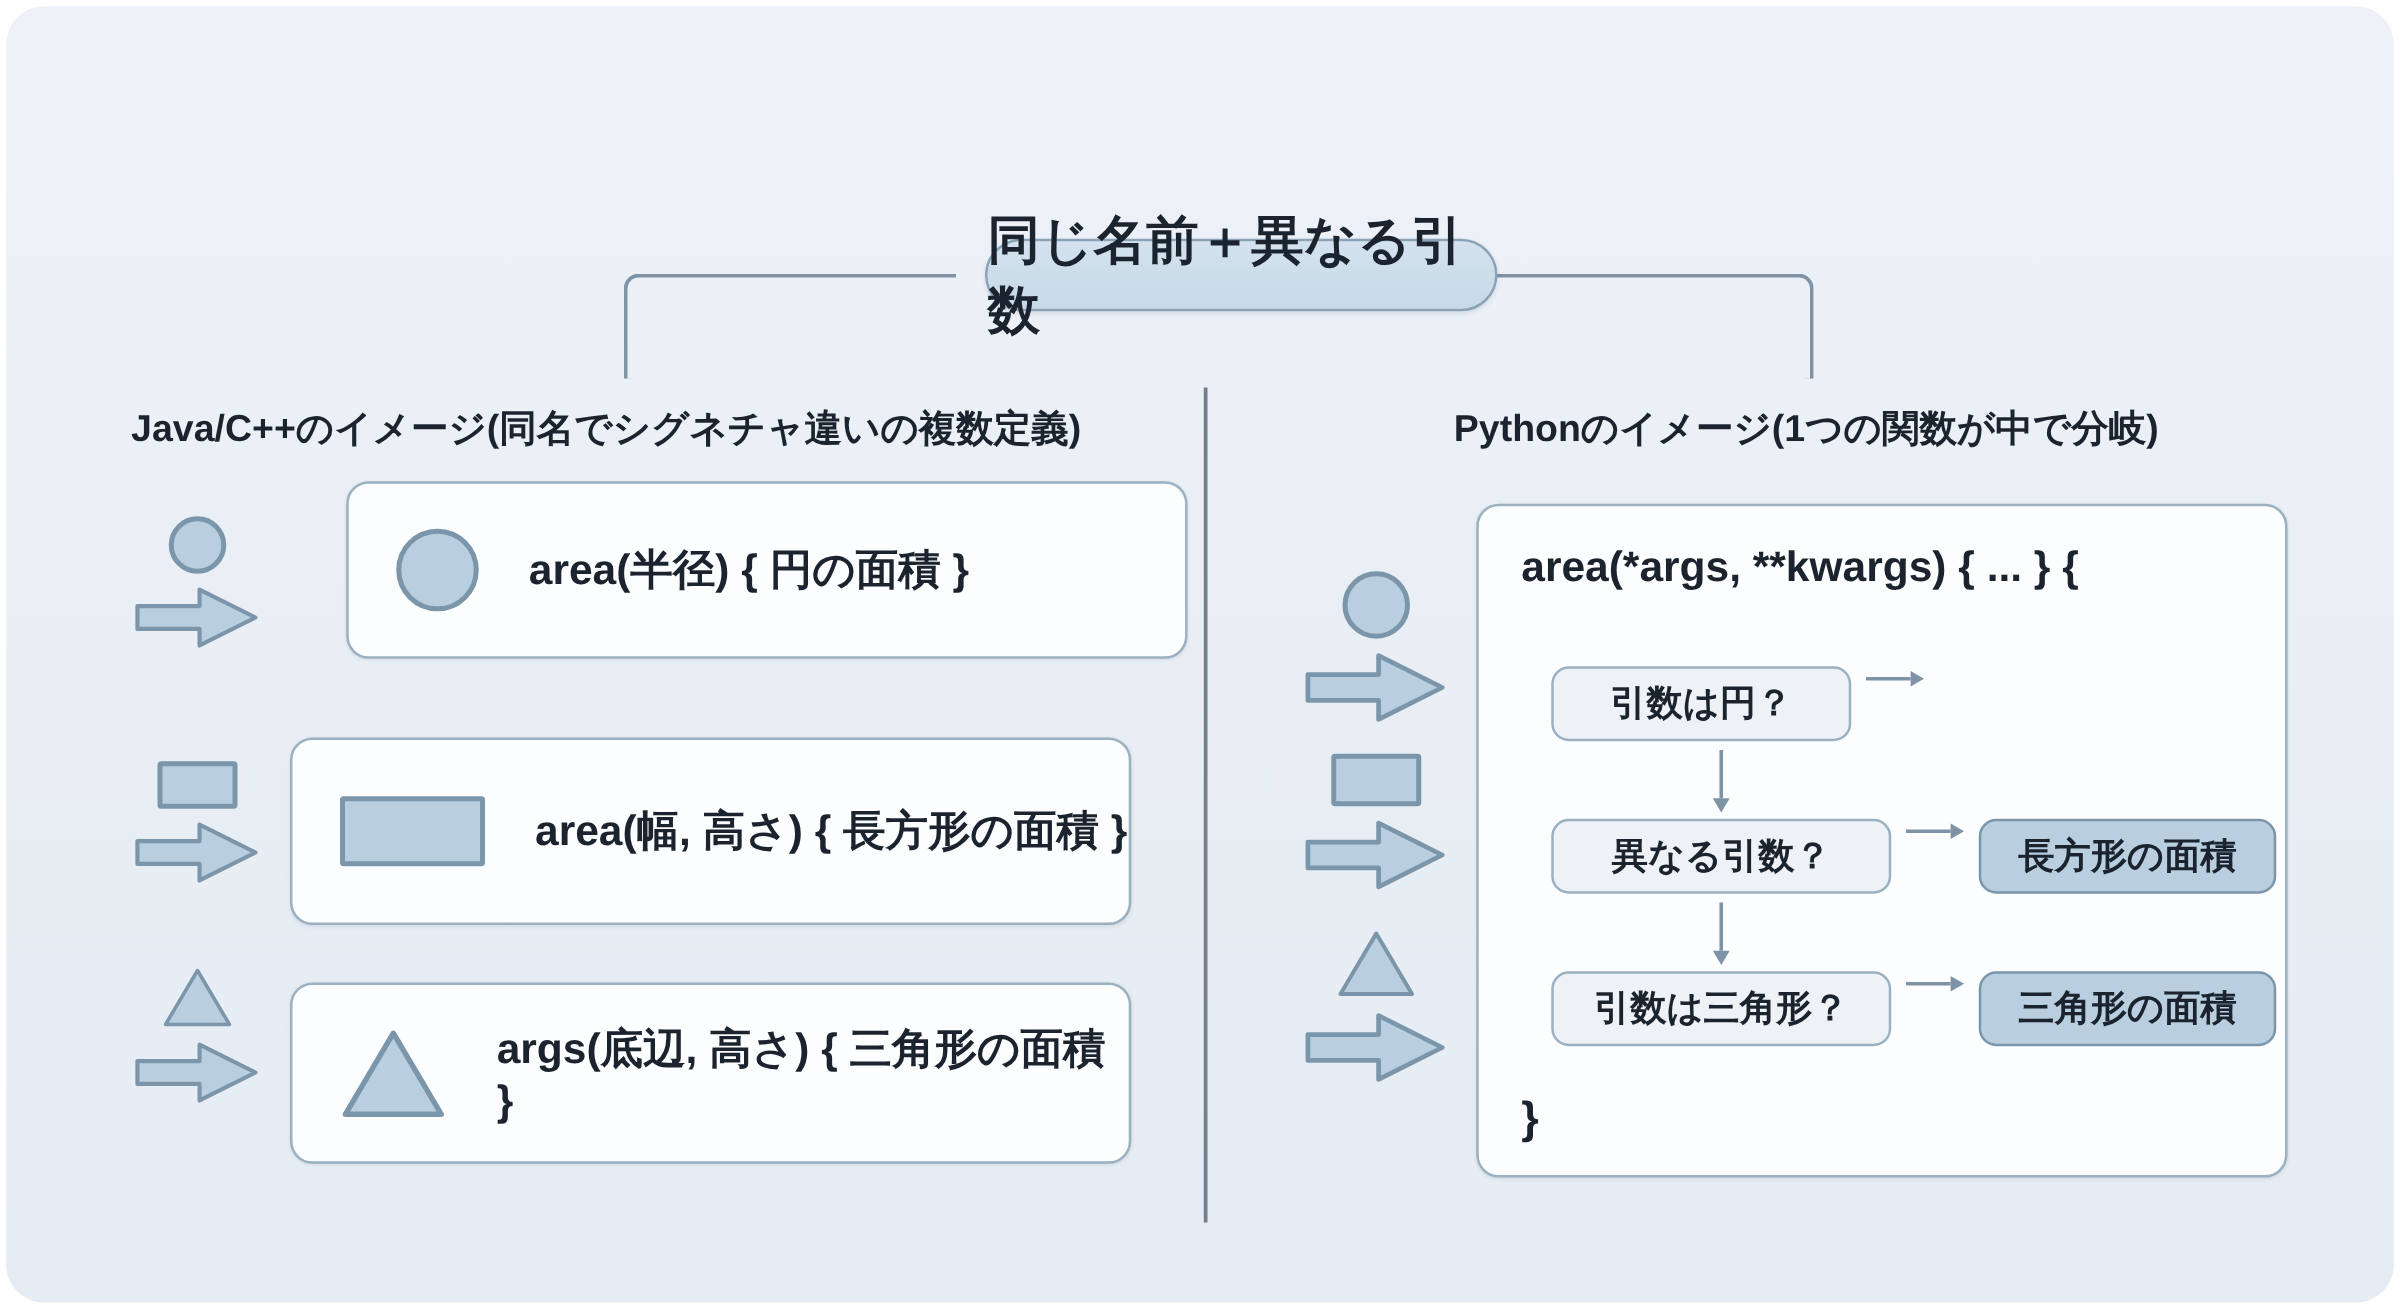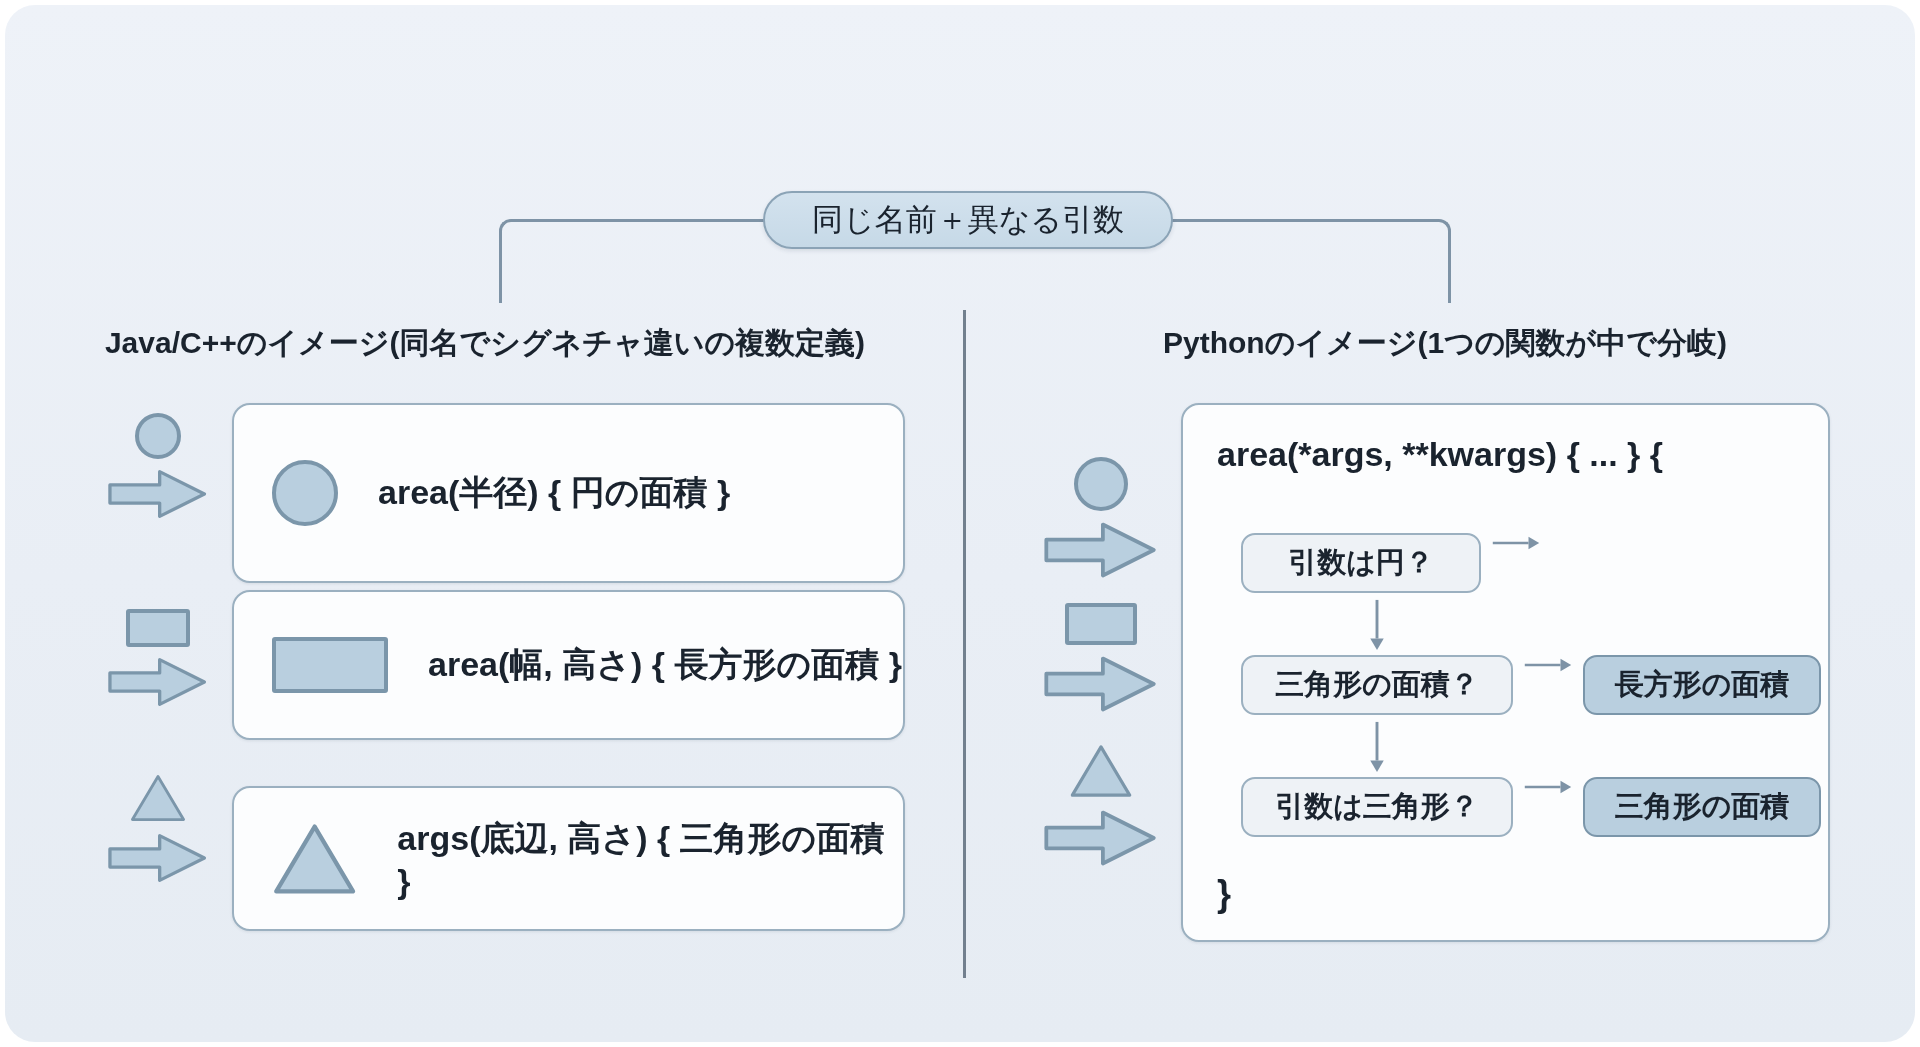--- a/index.html
+++ b/index.html
@@ -17,25 +17,25 @@
   .page{position:relative; width:1920px; height:1047px; overflow:hidden;}
   .panel{
     position:absolute; inset:5px; border-radius:30px;
     background:linear-gradient(180deg,#eef2f8 0%, var(--background) 55%, #e6ecf3 100%);
   }
   .title{
     position:absolute; top:56px; left:0; width:100%;
     text-align:center; font-size:52px; font-weight:700; letter-spacing:2px;
   }
   .badge{
-    position:absolute; left:758px; top:186px; width:410px; height:58px;
+    position:absolute; left:783px; top:186px; width:410px; height:58px;
     display:flex; align-items:center; justify-content:center;
     background:linear-gradient(180deg,#d3e2ee,var(--badge-bg));
     border:2px solid var(--badge-border); border-radius:30px;
-    font-size:31px; font-weight:400; z-index:3;
+    font-size:42px; font-weight:700; z-index:3;
     box-shadow:0 2px 4px rgba(40,60,80,.12);
   }
   .bracket{position:absolute; top:214px; height:84px; z-index:1;}
   .bracket-left{
     left:494px; width:266px;
     border-top:3px solid var(--connector); border-left:3px solid var(--connector);
     border-top-left-radius:12px;
   }
   .bracket-right{
     left:1166px; width:280px;
@@ -47,21 +47,21 @@
   .heading-right{left:1000px; width:880px;}
   .divider{position:absolute; left:958px; top:305px; width:3px; height:668px; background:var(--divider); opacity:.85;}
 
   
   .card{
     position:absolute; left:227px; width:673px;
     background:var(--card-bg); border:2px solid var(--card-border); border-radius:18px;
     display:flex; align-items:center; padding-left:38px; gap:40px;
     box-shadow:0 1px 3px rgba(40,60,80,.10);
   }
-  .card-1{top:398px; height:180px;}
+  .card-1{top:380px; height:142px;margin-left:45px;}
   .card-2{top:585px; height:150px;}
   .card-3{top:781px; height:145px;}
   .code{font-size:34px; font-weight:700;}
 
   
   .shape-circle{border-radius:50%; background:var(--shape-fill); border:4px solid var(--shape-border); display:inline-block;}
   .shape-rect{background:var(--shape-fill); border:4px solid var(--shape-border); border-radius:3px; display:inline-block;}
   .circ-lg{width:66px; height:66px;}
   .rect-lg{width:116px; height:56px;}
   .tri-lg{width:86px; height:76px;}
@@ -193,21 +193,21 @@
           <polygon class="flow-head" points="42,3 54,10 42,17"></polygon>
         </svg>
       </div>
 
       <svg class="flow-v fv1" viewBox="0 0 20 56">
         <line class="flow-stroke" x1="10" y1="2" x2="10" y2="42"></line>
         <polygon class="flow-head" points="3,42 10,54 17,42"></polygon>
       </svg>
 
       <div class="branch br2">
-        <span class="decision">三角形の面積？</span>
+        <span class="decision">異なる引数？</span>
         <svg class="flow-h" viewBox="0 0 56 20">
           <line class="flow-stroke" x1="2" y1="10" x2="42" y2="10"></line>
           <polygon class="flow-head" points="42,3 54,10 42,17"></polygon>
         </svg>
         <span class="result">長方形の面積</span>
       </div>
 
       <svg class="flow-v fv2" viewBox="0 0 20 56">
         <line class="flow-stroke" x1="10" y1="2" x2="10" y2="42"></line>
         <polygon class="flow-head" points="3,42 10,54 17,42"></polygon>

